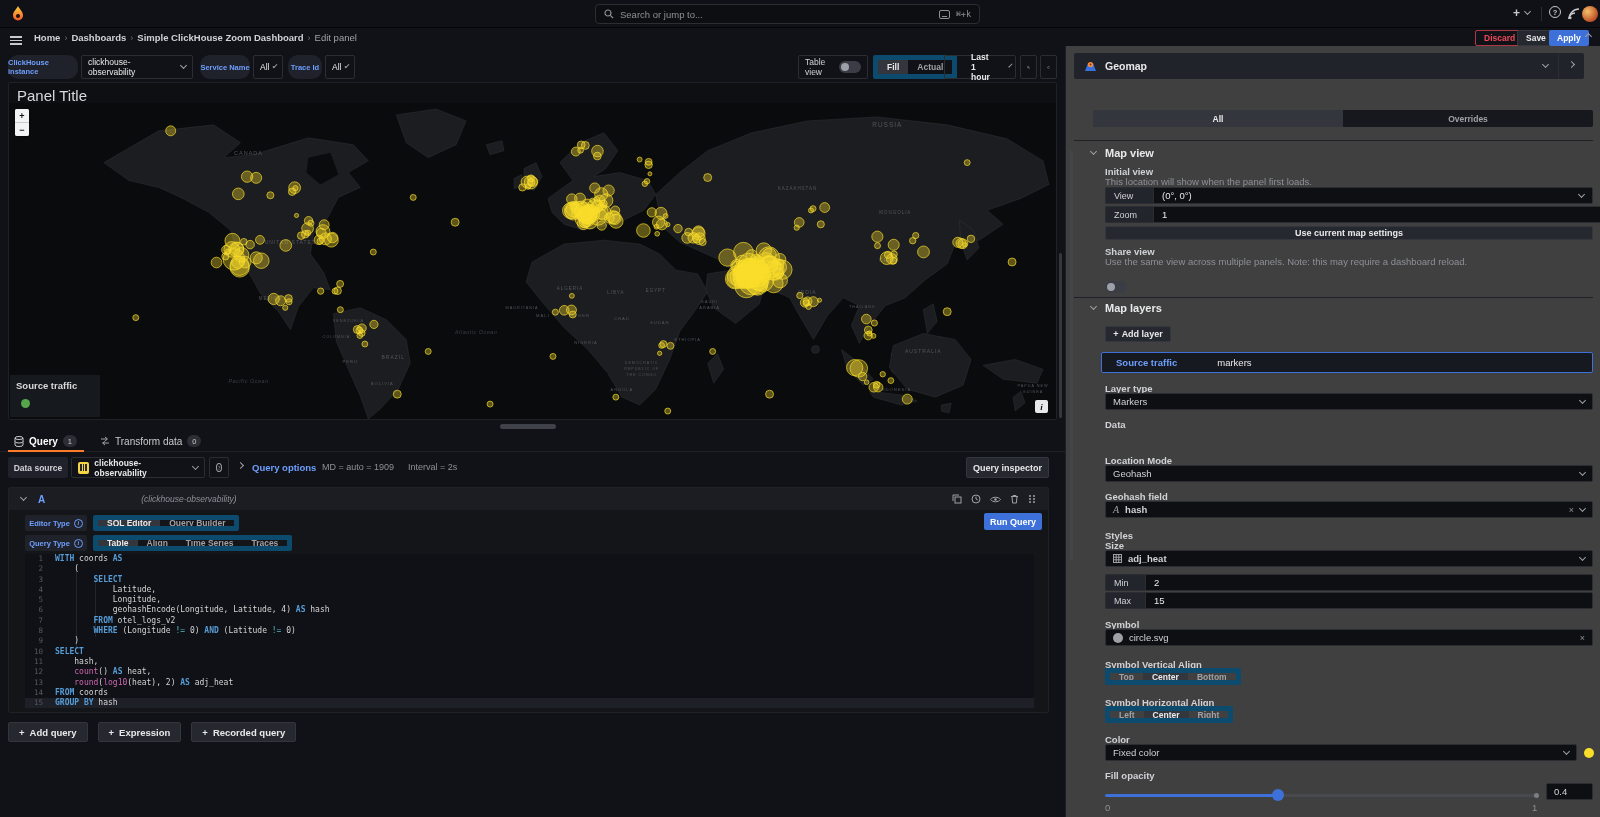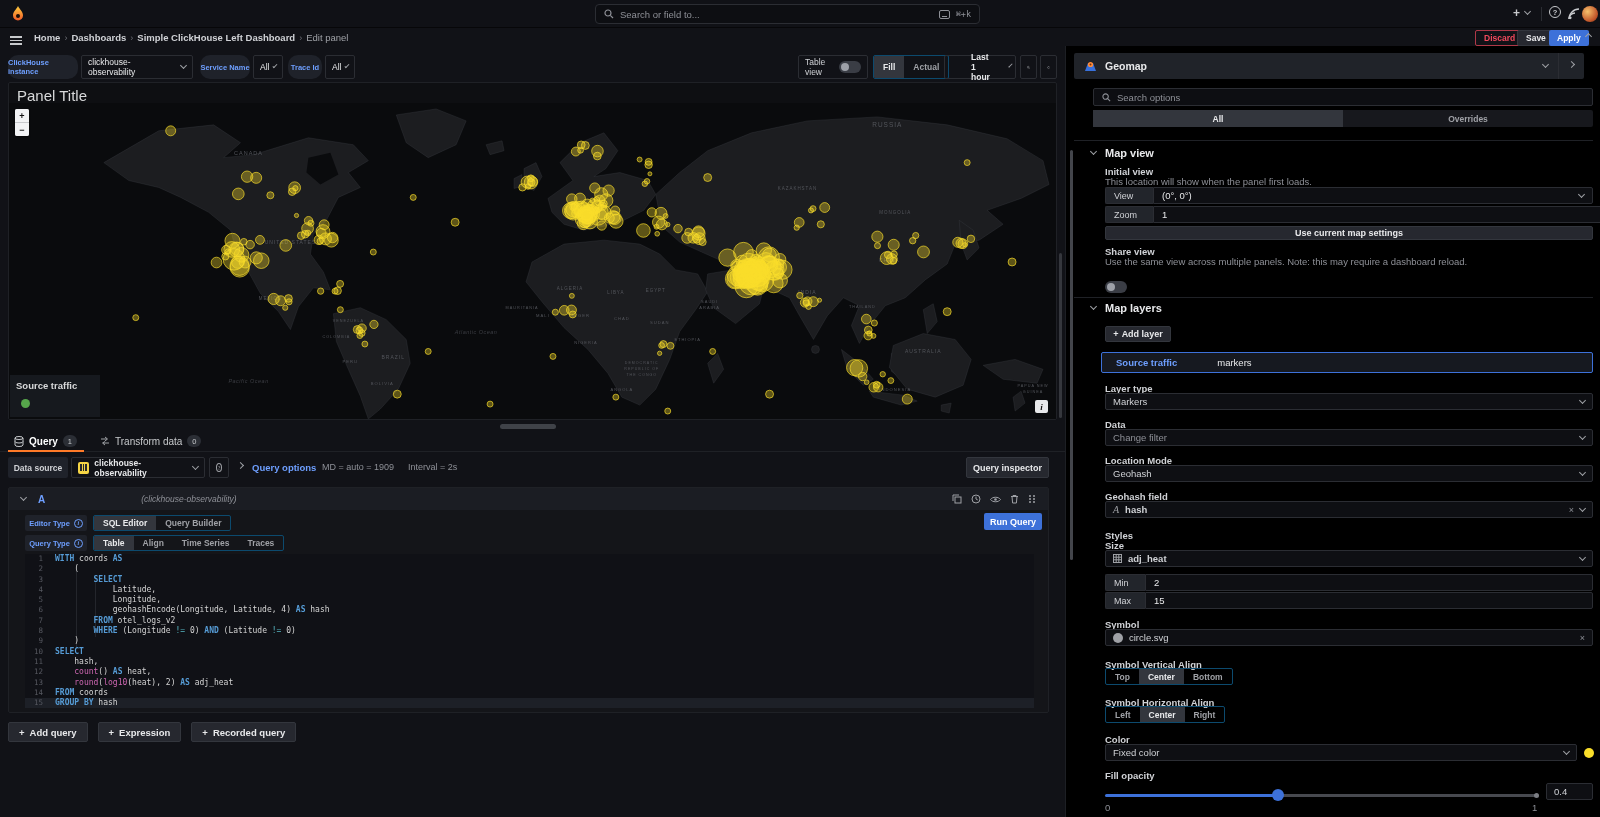--- a/index.html
+++ b/index.html
@@ -38,40 +38,40 @@
 .zbtn{width:14px;height:13px;background:#f2f3f5;color:#111;font-weight:bold;font-size:9px;display:flex;align-items:center;justify-content:center;cursor:pointer}
 .zbtn+.zbtn{margin-top:1px}
 .legend{position:absolute;left:1px;top:272px;width:90px;height:42px;background:rgba(24,27,32,.92);padding:5px 6px}
 .infobtn{position:absolute;right:8px;top:297px;width:13px;height:13px;background:#e8e9eb;border-radius:2px;color:#111;font-family:"Liberation Serif",serif;font-style:italic;font-weight:bold;font-size:9px;display:flex;align-items:center;justify-content:center;cursor:pointer}
 
 .qtab{display:flex;align-items:center;gap:5px;cursor:pointer;height:22px}
 .badge{min-width:14px;height:12px;border-radius:7px;background:#2b2e35;color:#c7c9cc;font-size:7.5px;display:flex;align-items:center;justify-content:center;padding:0 3px}
 
 .gbtn{background:#26282f;border:1px solid #33363d;border-radius:2px;color:#e8e9eb;font-size:9.5px;font-weight:bold;display:flex;align-items:center;justify-content:center;cursor:pointer}
 .pbtn{background:#3d71d9;border-radius:2px;color:#fff;font-size:9px;font-weight:bold;display:flex;align-items:center;justify-content:center;cursor:pointer}
-.rgrp{display:flex;border:1px solid #0c4a6e;border-radius:2px;overflow:hidden;align-items:stretch}
+.rgrp{display:flex;border:5px solid #0c4a6e;border-radius:2px;overflow:hidden;align-items:stretch}
 .ropt{padding:0 9px;display:flex;align-items:center;justify-content:center;color:#9fa1a6;font-size:8.5px;font-weight:bold;cursor:pointer;white-space:nowrap}
 .ropt.on{background:#33363d;color:#e8e9eb}
 .tabs2{display:flex;background:#17181d;border-radius:2px;border:none}
 .tabs2 .ropt{flex:1}
 .tog{width:22px;height:12px;border-radius:7px;background:#3a3d45;position:relative;cursor:pointer;flex:none}
 .tog::after{content:"";position:absolute;left:2px;top:2px;width:8px;height:8px;border-radius:50%;background:#9da0a8}
 
 .card{position:absolute;left:8px;top:487px;width:1041px;height:226px;background:#141519;border:1px solid #1f2126;border-radius:2px}
 .qlabel{background:#1f222a;border-radius:2px;display:flex;align-items:center;justify-content:center;gap:4px;font-size:7.5px;font-weight:bold;color:#6e9fff}
 .icirc{width:9px;height:9px;border:1px solid #6e9fff;border-radius:50%;font-size:6px;display:flex;align-items:center;justify-content:center;color:#6e9fff;font-style:italic;font-family:"Liberation Serif",serif}
 
 .code{position:absolute;left:16px;top:66px;width:1009px;height:154px;background:#101116;font-family:"DejaVu Sans Mono",monospace;font-size:8px;line-height:10.3px;border-bottom:1px solid #2b2d33}
 .cl{display:flex;white-space:pre;position:relative}
 .cl.hl{background:#1d2027}
 .ln{width:18px;text-align:right;margin-right:12px;color:#565860;font-size:7.5px;flex:none}
 .tk-t{color:#d4d4d4}.tk-k{color:#569cd6;font-weight:bold}.tk-f{color:#cc66b0}.tk-o{color:#56b6c2}
 .iguide{position:absolute;width:1px;background:#24262c}
 
-.sidebar{position:absolute;left:1065px;top:46px;width:535px;height:771px;background:#000000;border-left:1px solid #1d1f24}
+.sidebar{position:absolute;left:1065px;top:46px;width:535px;height:771px;background:#404040;border-left:1px solid #1d1f24}
 .sb{position:absolute}
 .olabel{position:absolute;font-size:9.5px;font-weight:bold;color:#d0d2d6}
 .odesc{position:absolute;font-size:9.5px;color:#8e9097;line-height:12px}
 .sech{position:absolute;font-size:11px;font-weight:bold;color:#e8e9eb;display:flex;align-items:center;gap:9px;cursor:pointer}
 .sel{position:absolute;height:17px;background:#0e0f13;border:1px solid #2b2d33;border-radius:2px;display:flex;align-items:center;padding:0 7px;gap:6px;font-size:9.5px;color:#d0d2d6;cursor:pointer}
 .sel .sp{flex:1}
 .lblbox{background:#22252b;border:1px solid #2b2d33;border-right:none;border-radius:2px 0 0 2px;display:flex;align-items:center;padding:0 8px;font-size:9px;color:#d0d2d6;flex:none}
 .inprow{position:absolute;display:flex;height:17px}
 .inp{flex:1;background:#0e0f13;border:1px solid #2b2d33;border-radius:0 2px 2px 0;display:flex;align-items:center;padding:0 8px;font-size:9.5px;color:#e8e9eb}
 .divl{position:absolute;left:1073px;width:519px;height:1px;background:#1f2126}
@@ -89,21 +89,21 @@
         </linearGradient>
       </defs>
     <path d="M9,1 C7,5 4,6.5 4,10.5 a5,5 0 0 0 10,0 C14,6.5 11,5 9,1 Z" fill="url(#gl)"></path>
     <circle cx="9" cy="11" r="2" fill="#1c0f08"></circle>
   </svg>
   <div class="searchpill">
     <svg width="10" height="10" viewBox="0 0 10 10">
         <circle cx="4" cy="4" r="3" fill="none" stroke="#8e9097" stroke-width="1.2"></circle>
         <line x1="6.3" y1="6.3" x2="9" y2="9" stroke="#8e9097" stroke-width="1.2"></line>
       </svg>
-    <span class="ph">Search or field to...</span>
+    <span class="ph">Search or jump to...</span>
     <svg width="11" height="9" viewBox="0 0 11 9">
         <rect x="0.5" y="0.5" width="10" height="8" rx="1.5" fill="none" stroke="#8e9097"></rect>
         <line x1="3" y1="6.5" x2="8" y2="6.5" stroke="#8e9097"></line>
       </svg>
     <span class="kbd">⌘+k</span>
   </div>
   <div class="navico" style="left:1513px">
       <span style="font-size:12px;font-weight:bold">+</span>
       <span class="cv" style="margin-left:5px"></span>
     </div>
@@ -123,21 +123,21 @@
   <div class="abs" style="left:10px;top:6px;width:12px">
     <div style="height:1.5px;background:#c7c9cc;margin:2px 0"></div>
       <div style="height:1.5px;background:#c7c9cc;margin:2px 0"></div>
       <div style="height:1.5px;background:#c7c9cc;margin:2px 0"></div>
   </div>
   <div class="row" style="margin-left:30px">
       <span class="crumb">Home</span>
       <span class="bsep">›</span>
       <span class="crumb">Dashboards</span>
       <span class="bsep">›</span>
-      <span class="crumb">Simple ClickHouse Left Dashboard</span>
+      <span class="crumb">Simple ClickHouse Zoom Dashboard</span>
       <span class="bsep">›</span>
       <span class="crumb last">Edit panel</span>
     </div>
   <div class="actbtn" style="position:absolute;left:1475px;top:2px;border:1px solid rgba(242,73,92,.7);color:#f2495c">Discard</div>
   <div class="actbtn" style="position:absolute;left:1517px;top:2px;background:#26282f;border:1px solid #33363d;color:#e8e9eb">Save</div>
   <div class="actbtn" style="position:absolute;left:1549px;top:2px;background:#3d71d9;color:#fff">Apply</div>
   <span class="cv u abs" style="left:1586px;top:9px"></span>
 </div>
 
 <div class="flabel" style="left:8px;width:70px">ClickHouse instance</div>
@@ -705,27 +705,20 @@
         <path d="M1,11 L4,3 H9 L12,11 Z" fill="#3871dc"></path>
         <circle cx="6.5" cy="4.5" r="2.6" fill="#ff8c3a"></circle>
         <circle cx="6.5" cy="4.5" r="1" fill="#7a3410"></circle>
       </svg>
     <span style="font-size:10.5px;font-weight:bold;color:#e8e9eb">Geomap</span>
     <span class="cv" style="margin-left:auto"></span>
     <span style="width:1px;height:26px;background:#2b2d33;margin:0 2px"></span>
     <span class="cv r"></span>
   </div>
 
-  <div class="sb row bd" style="left:27px;top:42px;width:500px;height:18px;background:#0d0e12;padding:0 8px;gap:6px">
-    <svg width="9" height="9" viewBox="0 0 10 10">
-        <circle cx="4" cy="4" r="3" fill="none" stroke="#8e9097" stroke-width="1.2"></circle>
-        <line x1="6.3" y1="6.3" x2="9" y2="9" stroke="#8e9097" stroke-width="1.2"></line>
-      </svg>
-    <span style="color:#8e9097;font-size:9.5px">Search options</span>
-  </div>
   <div class="tabs2 sb" style="left:27px;top:64px;width:500px;height:17px">
       <div class="ropt on">All</div>
       <div class="ropt">Overrides</div>
     </div>
 
   <div class="divl" style="top:94px;left:8px"></div>
 
   <div class="sech" style="left:25px;top:101px">
       <span class="cv"></span>
       <span>Map view</span>
@@ -763,24 +756,20 @@
     <span style="font-size:9.5px;color:#e8e9eb">markers</span>
   </div>
 
   <div class="olabel" style="left:39px;top:337px">Layer type</div>
   <div class="sel" style="left:39px;top:347px;width:488px">
       <span class="sp">Markers</span>
       <span class="cv"></span>
     </div>
 
   <div class="olabel" style="left:39px;top:373px">Data</div>
-  <div class="sel" style="left:39px;top:383px;width:488px">
-      <span class="sp" style="color:#8e9097">Change filter</span>
-      <span class="cv"></span>
-    </div>
 
   <div class="olabel" style="left:39px;top:409px">Location Mode</div>
   <div class="sel" style="left:39px;top:419px;width:488px">
       <span class="sp">Geohash</span>
       <span class="cv"></span>
     </div>
 
   <div class="olabel" style="left:39px;top:445px">Geohash field</div>
   <div class="sel" style="left:39px;top:455px;width:488px">
     <span style="font-family:'Liberation Serif',serif;font-style:italic;color:#9fa1a6;font-size:10px">A</span>

